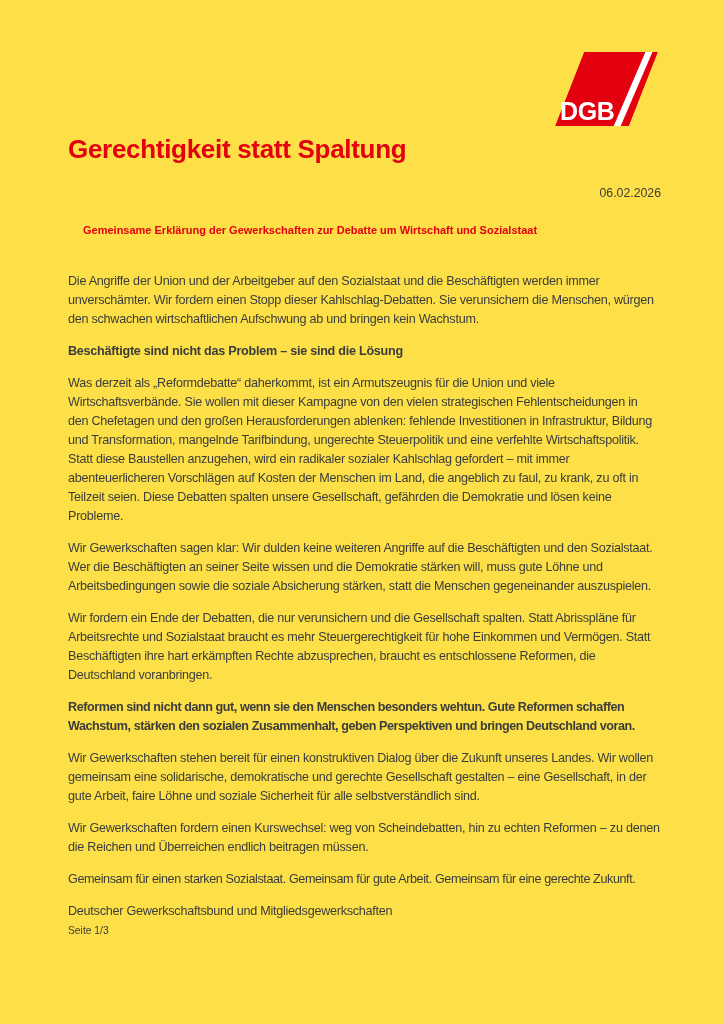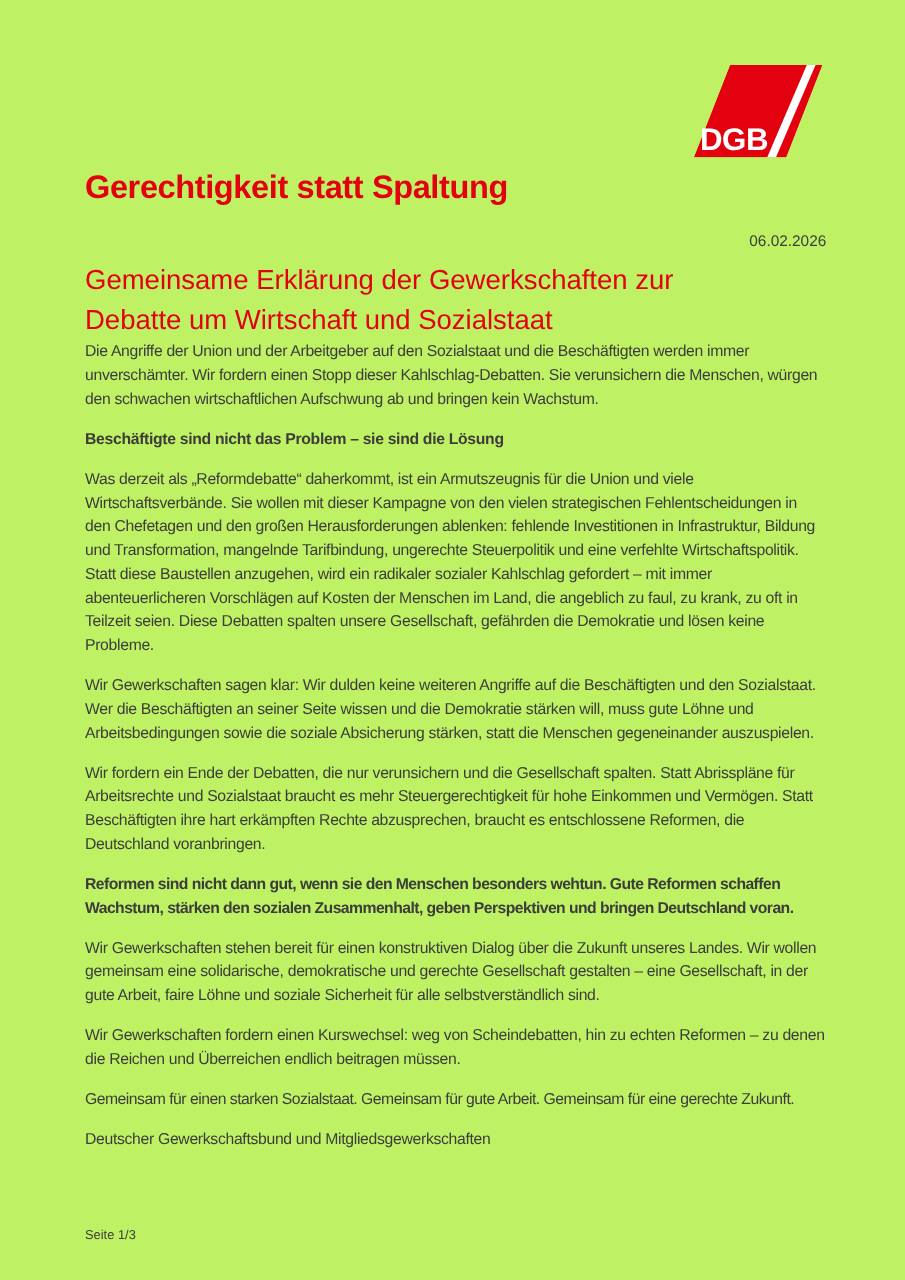--- a/index.html
+++ b/index.html
@@ -4,21 +4,21 @@
 <style>
   html, body {
     margin: 0;
     padding: 0;
     background: #ffffff;
   }
   .page {
     position: relative;
     width: 724px;
     height: 1024px;
-    background: #bef264;
+    background: #fde047;
     font-family: "Liberation Sans", sans-serif;
     color: #3c3c3b;
     overflow: hidden;
   }
   .logo {
     position: absolute;
     left: 553px;
     top: 50px;
     width: 108px;
     height: 78px;
@@ -41,24 +41,24 @@
     right: 63px;
     top: 186px;
     font-size: 12.3px;
     color: #3c3c3b;
     padding-left: 48px;
   }
   .subheadline {
     position: absolute;
     left: 68px;
     top: 208px;
-    margin: 0;
+    margin: 15px;
     width: 480px;
-    font-size: 22px;
-    font-weight: normal;
+    font-size: 11px;
+    font-weight: bold;
     line-height: 1.45;
     color: #e3000f;
   }
   .content {
     position: absolute;
     left: 68px;
     top: 272px;
     width: 592px;
     font-size: 12.6px;
     line-height: 19px;
@@ -66,21 +66,21 @@
     color: #3c3c3b;
   }
   .content p { margin: 0 0 13px 0; }
   .p-bold-heading { font-weight: bold; }
   .p-bold { font-weight: bold; letter-spacing: -0.45px; }
   .p-italic { }
   .p-nowrap { white-space: nowrap; letter-spacing: -0.4px; }
   .footer {
     position: absolute;
     left: 68px;
-    top: 983px;
+    top: 925px;
     font-size: 10.3px;
     color: #3c3c3b;
   }
 </style>
 </head>
 <body>
 
 <div class="page">
 
   <div class="logo">

